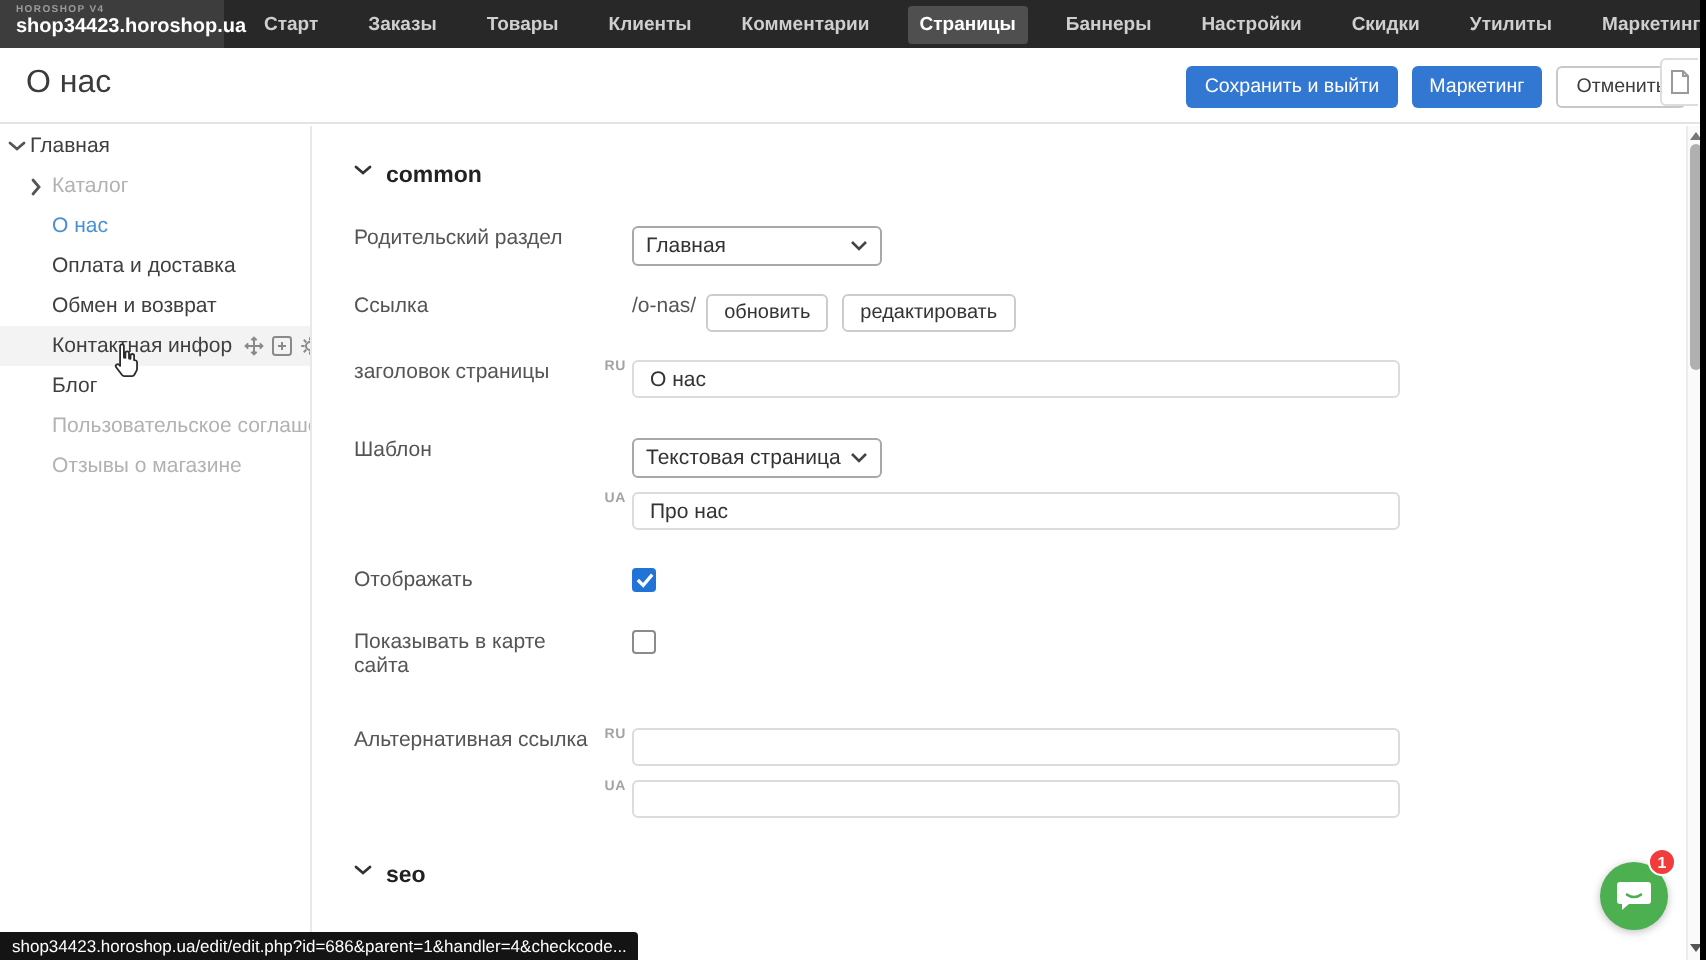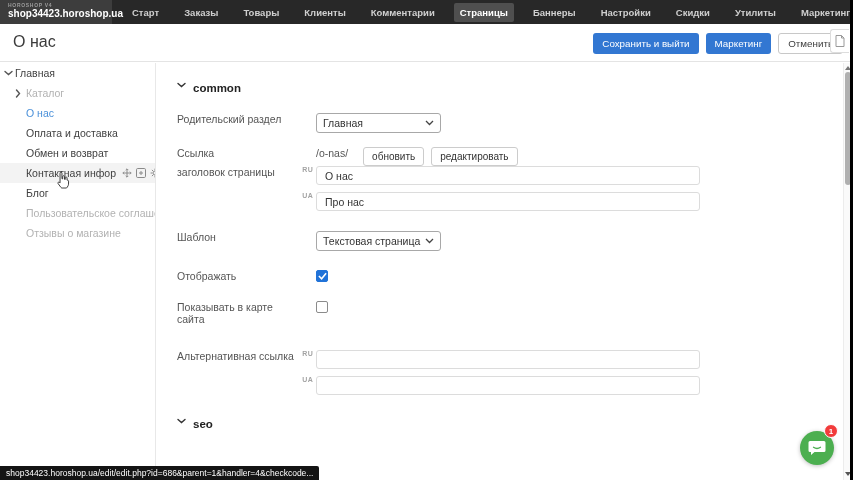--- a/index.html
+++ b/index.html
@@ -220,44 +220,44 @@
         <svg width="9" height="6" viewBox="0 0 9 6">
             <polyline points="1,1 4.5,4.5 8,1" fill="none" stroke="#444" stroke-width="1.3"></polyline>
           </svg>
       </div>
     </div>
 
     <div class="frow" style="margin-top:14px;min-height:19px">
       <span class="flabel">Ссылка</span>
       <span class="flang"></span>
       <span class="link-path">/o-nas/</span>
-      <button class="mini-btn" style="margin-left:15px">обновить</button>
+      <button class="mini-btn" style="margin-left:5px">обновить</button>
       <button class="mini-btn" style="margin-left:7px">редактировать</button>
     </div>
 
-    <div class="frow" style="">
+    <div class="frow" style="margin-top:14px">
       <span class="flabel">заголовок страницы</span>
       <span class="flang">RU</span>
       <input class="finput" value="О нас" style="">
     </div>
+    <div class="frow" style="margin-top:20px">
+      <span class="flabel">Шаблон</span>
+      <span class="flang"></span>
+      <div class="fselect">
+        <span>Текстовая страница</span>
+        <svg width="9" height="6" viewBox="0 0 9 6">
+            <polyline points="1,1 4.5,4.5 8,1" fill="none" stroke="#444" stroke-width="1.3"></polyline>
+          </svg>
+      </div>
+    </div>
+
     <div class="frow" style="margin-top:7px">
       <span class="flabel"></span>
       <span class="flang">UA</span>
       <input class="finput" value="Про нас" style="">
-    </div>
-
-    <div class="frow" style="margin-top:20px">
-      <span class="flabel">Шаблон</span>
-      <span class="flang"></span>
-      <div class="fselect">
-        <span>Текстовая страница</span>
-        <svg width="9" height="6" viewBox="0 0 9 6">
-            <polyline points="1,1 4.5,4.5 8,1" fill="none" stroke="#444" stroke-width="1.3"></polyline>
-          </svg>
-      </div>
     </div>
 
     <div class="frow" style="margin-top:19px">
       <span class="flabel">Отображать</span>
       <span class="flang"></span>
       <div class="cb checked">
         <svg width="9" height="8" viewBox="0 0 10 8">
             <polyline points="1,4 4,7 9,1" fill="none" stroke="#fff" stroke-width="1.8"></polyline>
           </svg>
       </div>

